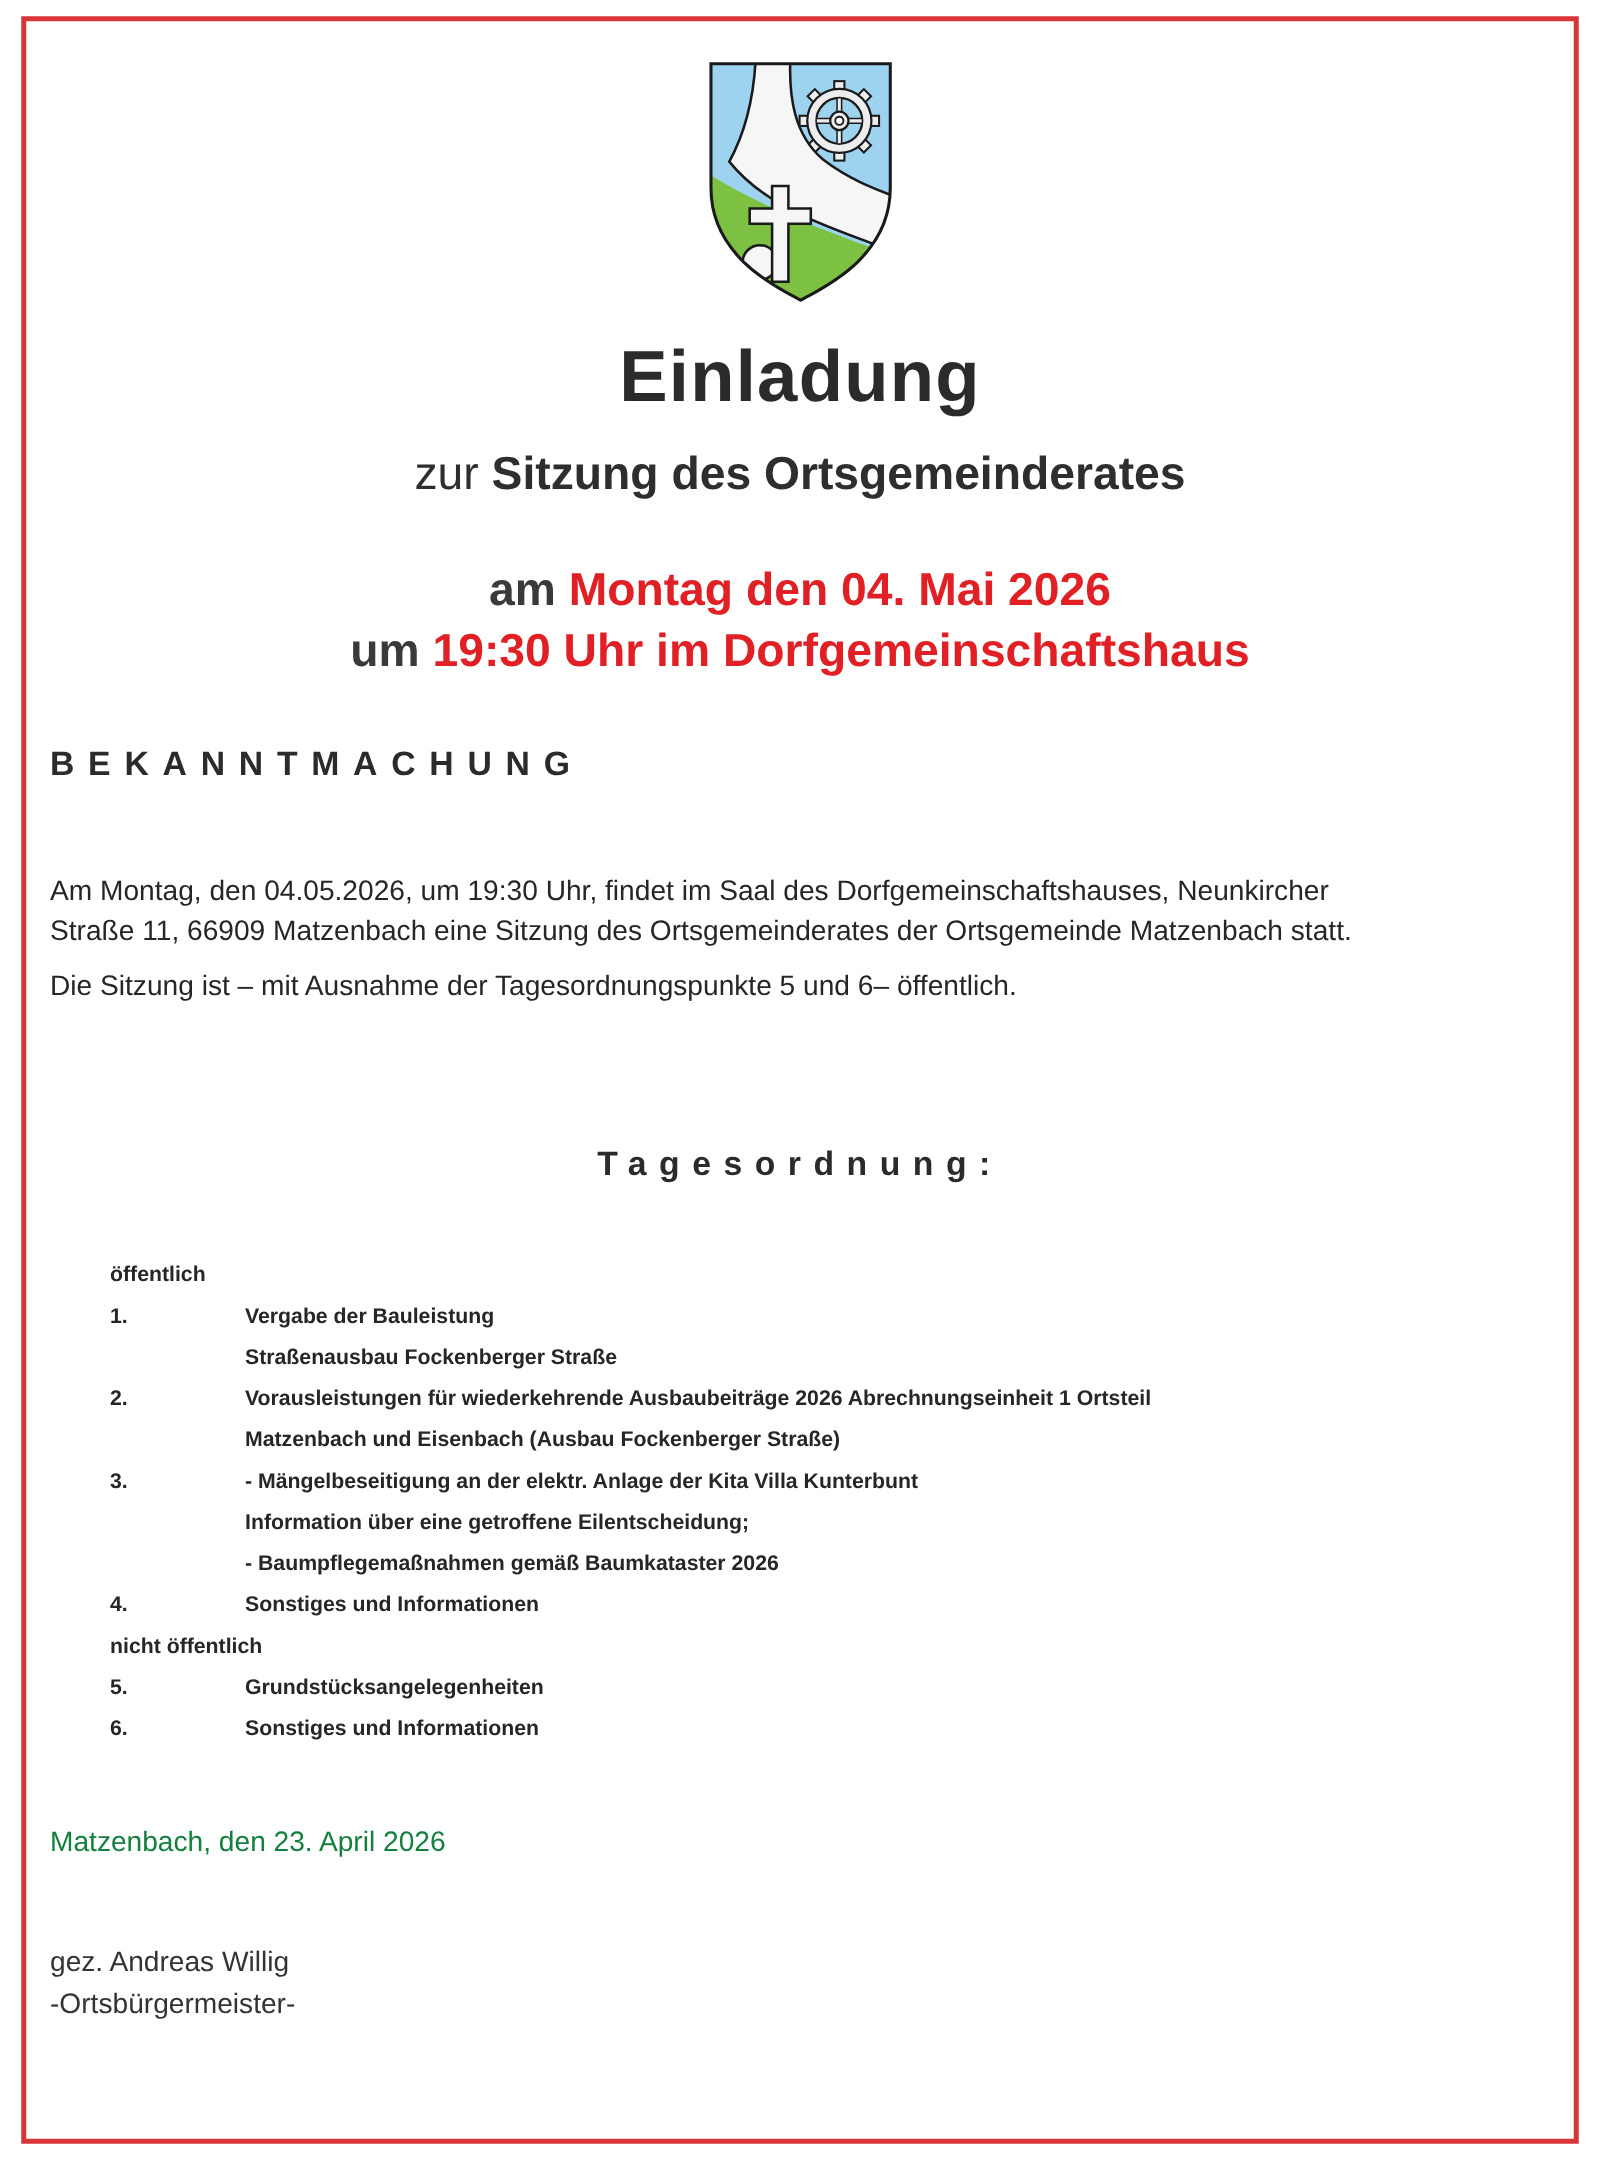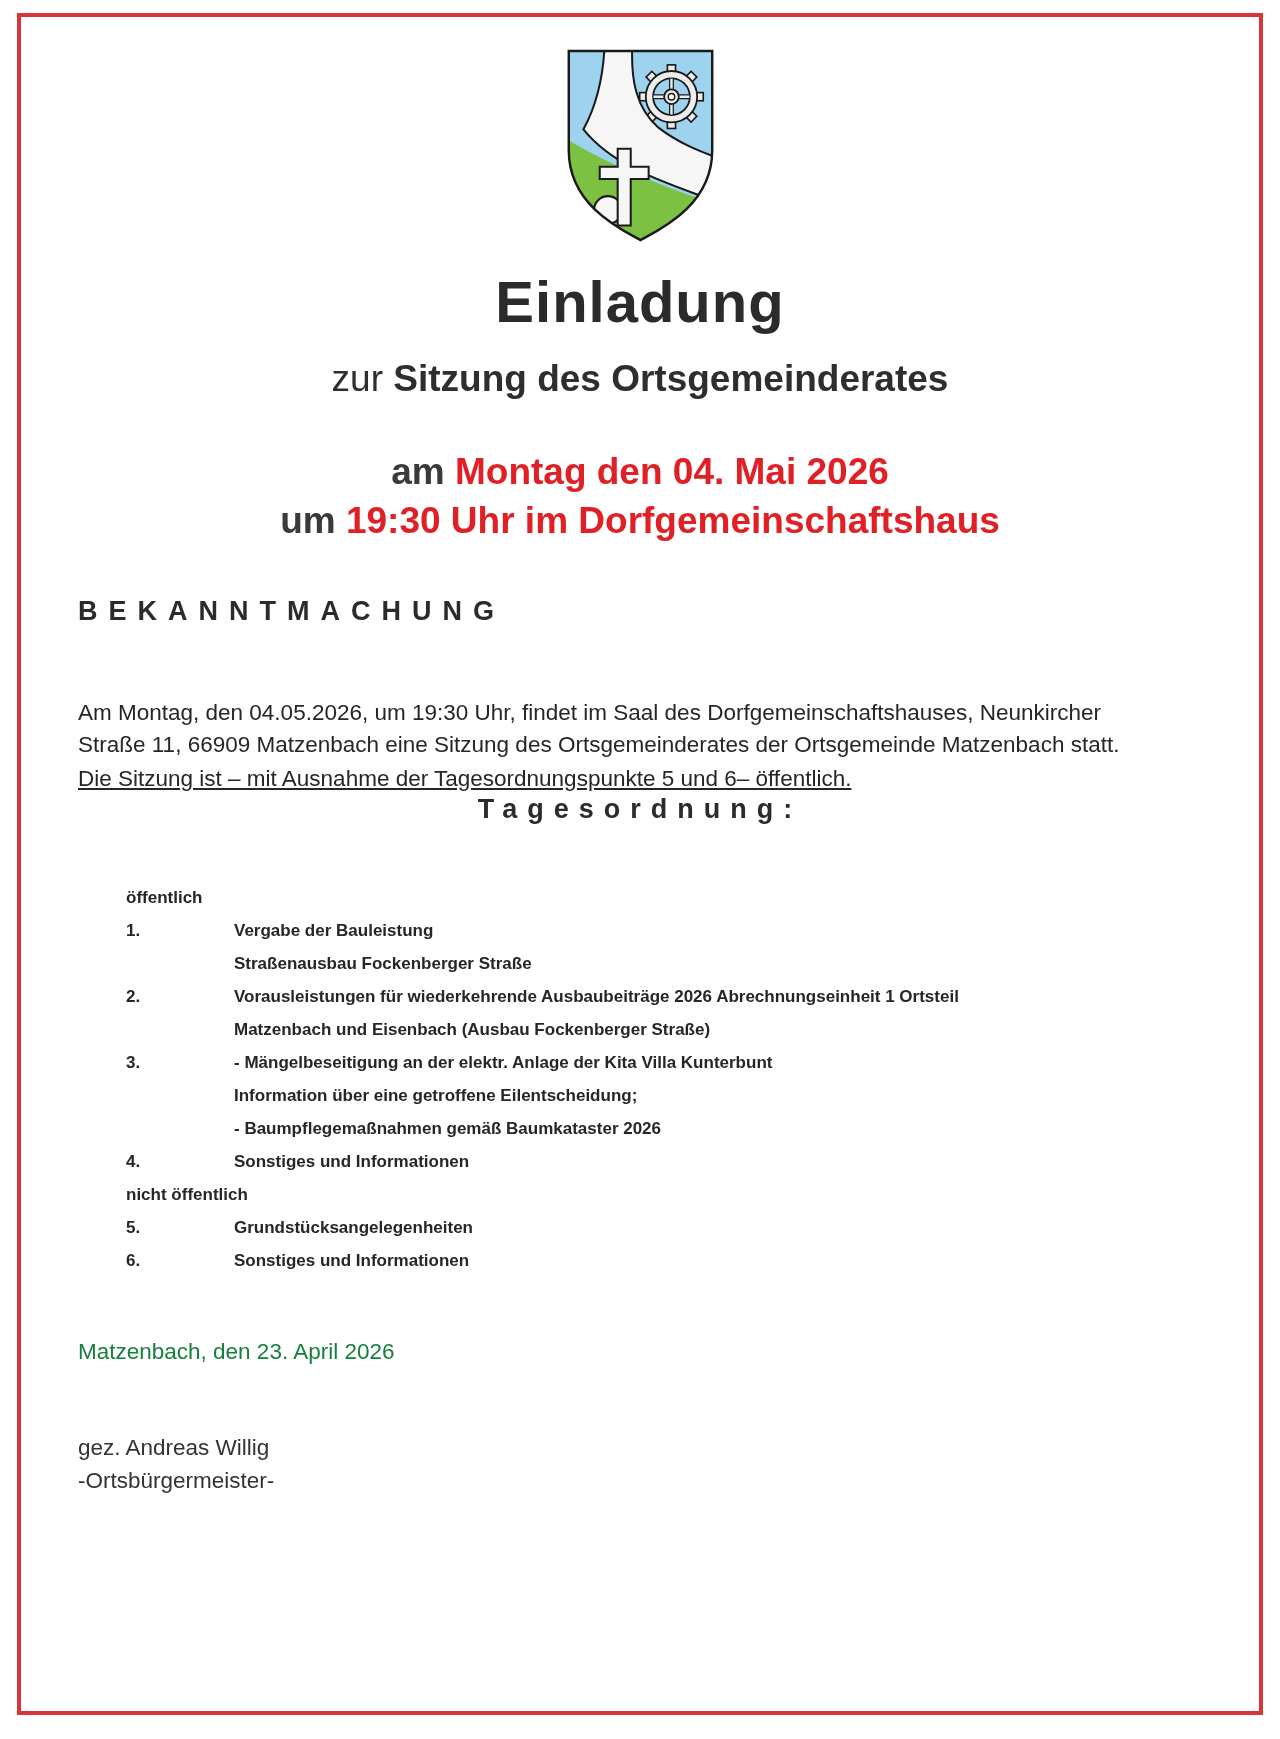--- a/index.html
+++ b/index.html
@@ -15,21 +15,21 @@
     overflow: hidden;
   }
   .border-frame {
     position: absolute;
     top: 13px; left: 17px; right: 17px; bottom: 24px;
     border: 4px solid #d93539;
     pointer-events: none;
   }
   .content {
     position: relative;
-    padding: 0 78px;
+    padding: 0 40px;
     color: #262626;
   }
 
   .crest {
     width: 163px;
     height: 204px;
     margin: 44px auto 0;
   }
   .crest svg { width: 100%; height: 100%; display: block; }
 
@@ -68,23 +68,24 @@
     color: #2b2b2b;
   }
 
   .body-par {
     margin-top: 70px;
     font-size: 22.5px;
     line-height: 1.42;
     color: #262626;
     max-width: 1045px;
   }
-  .body-par.second { margin-top: 2px; text-decoration: underline; }
+  .body-par.second { margin-top: 12px; }
 
   .agenda-heading {
+    margin-top: 112px;
     text-align: center;
     font-size: 27px;
     font-weight: bold;
     letter-spacing: 10px;
     color: #2b2b2b;
   }
 
   .agenda {
     margin-top: 56px;
     font-size: 17px;

